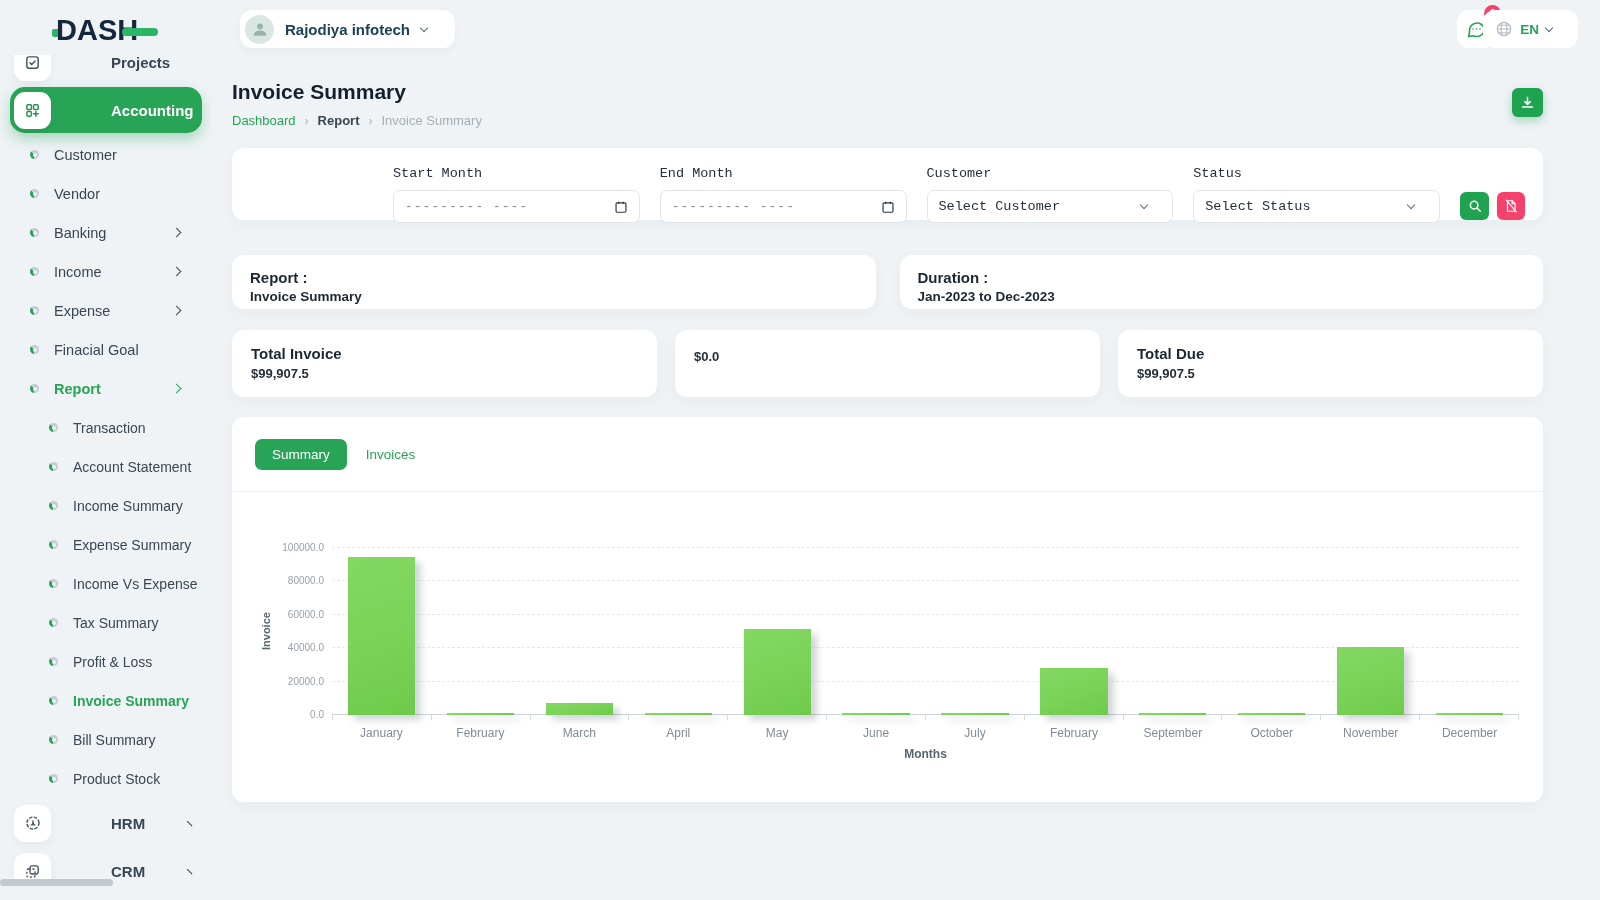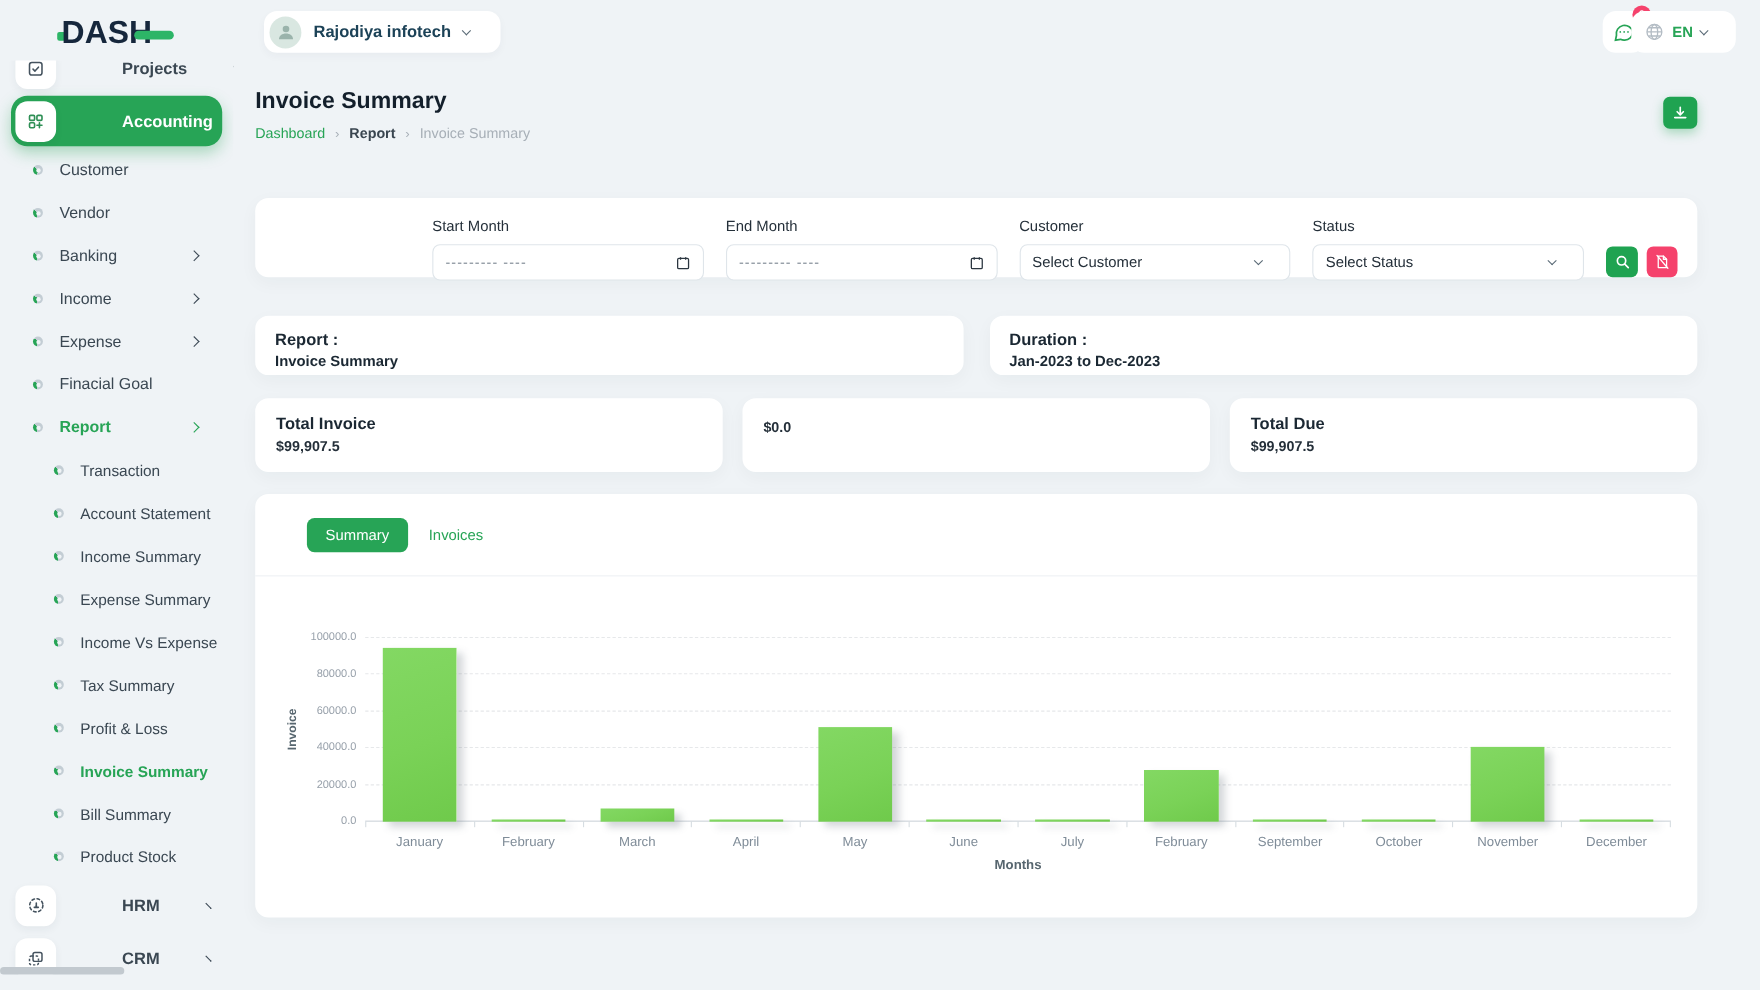--- a/index.html
+++ b/index.html
@@ -50,21 +50,21 @@
   .page-title { margin-top:80px; font-size:21px; font-weight:700; color:#131f2b; }
   .breadcrumb { margin-top:9px; font-size:13px; display:flex; align-items:center; gap:9px; }
   .bc-link { color:#27a456; cursor:pointer; }
   .bc-mid { color:#39454f; font-weight:600; cursor:pointer; }
   .bc-cur { color:#a7afb7; }
   .bc-sep { color:#a7afb7; font-size:12px; }
   .download-btn { position:absolute; right:0; top:88px; width:31px; height:29px; background:#1fa351; border:none; border-radius:6px; display:flex; align-items:center; justify-content:center; cursor:pointer; box-shadow:0 4px 10px rgba(31,163,81,.35); }
 
   .card { background:#fff; border-radius:12px; box-shadow:0 5px 16px rgba(35,46,60,.04); }
 
-  .filter-card { margin-top:52px; height:72px; padding:18px 18px 0 161px; display:flex; gap:20px; }
+  .filter-card { margin-top:20px; height:72px; padding:18px 18px 0 161px; display:flex; gap:20px;font-family:Liberation Mono, monospace; }
   .fgroup { width:249px; }
   .flabel { font-size:13.5px; color:#242f39; margin-bottom:9px; }
   .finput, .fselect { height:33px; border:1px solid #dfe5ea; border-radius:7px; display:flex; align-items:center; padding:0 11px; cursor:pointer; background:#fff; }
   .fplaceholder { font-size:13px; color:#7d8893; letter-spacing:1px; flex:1; }
   .fvalue { font-size:13.5px; color:#242f39; flex:1; }
   .fbuttons { display:flex; align-items:flex-end; gap:8px; padding-bottom:0; margin-top:31px; }
   .btn-search { width:29px; height:28px; background:#1fa351; border:none; border-radius:6px; display:flex; align-items:center; justify-content:center; cursor:pointer; }
   .btn-reset { width:28px; height:28px; background:#f5426c; border:none; border-radius:6px; display:flex; align-items:center; justify-content:center; cursor:pointer; }
 
   .info-row { display:flex; gap:24px; margin-top:35px; }
@@ -73,21 +73,21 @@
   .info-value { font-size:13.5px; font-weight:700; color:#1b2833; margin-top:3px; }
 
   .totals-row { display:flex; gap:18px; margin-top:21px; }
   .total-card { flex:1; height:67px; padding:15px 19px; }
   .total-label { font-size:15px; font-weight:700; color:#1b2833; }
   .total-value { font-size:13px; font-weight:700; color:#242f39; margin-top:4px; }
 
   
   .chart-card { margin-top:20px; height:385px; }
   .chart-header { height:75px; display:flex; align-items:center; padding:0 23px; border-bottom:1px solid #eef1f4; gap:19px; }
-  .tab-active { background:#27a456; color:#fff; border:none; border-radius:7px; padding:8px 17px; font-size:13.5px; font-family:inherit; cursor:pointer;margin-left:24px; }
+  .tab-active { background:#27a456; color:#fff; border:none; border-radius:7px; padding:8px 17px; font-size:13.5px; font-family:inherit; cursor:pointer; }
   .tab-link { background:none; border:none; color:#27a456; font-size:13.5px; font-family:inherit; cursor:pointer; padding:0; }
 
   .chart-area { display:flex; padding:56px 24px 0 26px; }
   .ylab { width:16px; height:167px; display:flex; align-items:center; justify-content:center; writing-mode:vertical-rl; transform:rotate(180deg); font-size:11px; font-weight:700; color:#57666f; }
   .plot-col { flex:1; }
   .plotarea { position:relative; height:167px; margin-left:58px; }
   .gridline { position:absolute; left:0; right:0; height:0; border-top:1px dashed #e6e8ea; }
   .gridline.baseline { border-top:1px solid #ccd3d9; }
   .ytick { position:absolute; left:-66px; top:-6px; width:58px; text-align:right; font-size:10px; color:#98a1ab; }
   .bars { position:absolute; left:0; right:0; top:0; bottom:0; display:flex; align-items:flex-end; }

